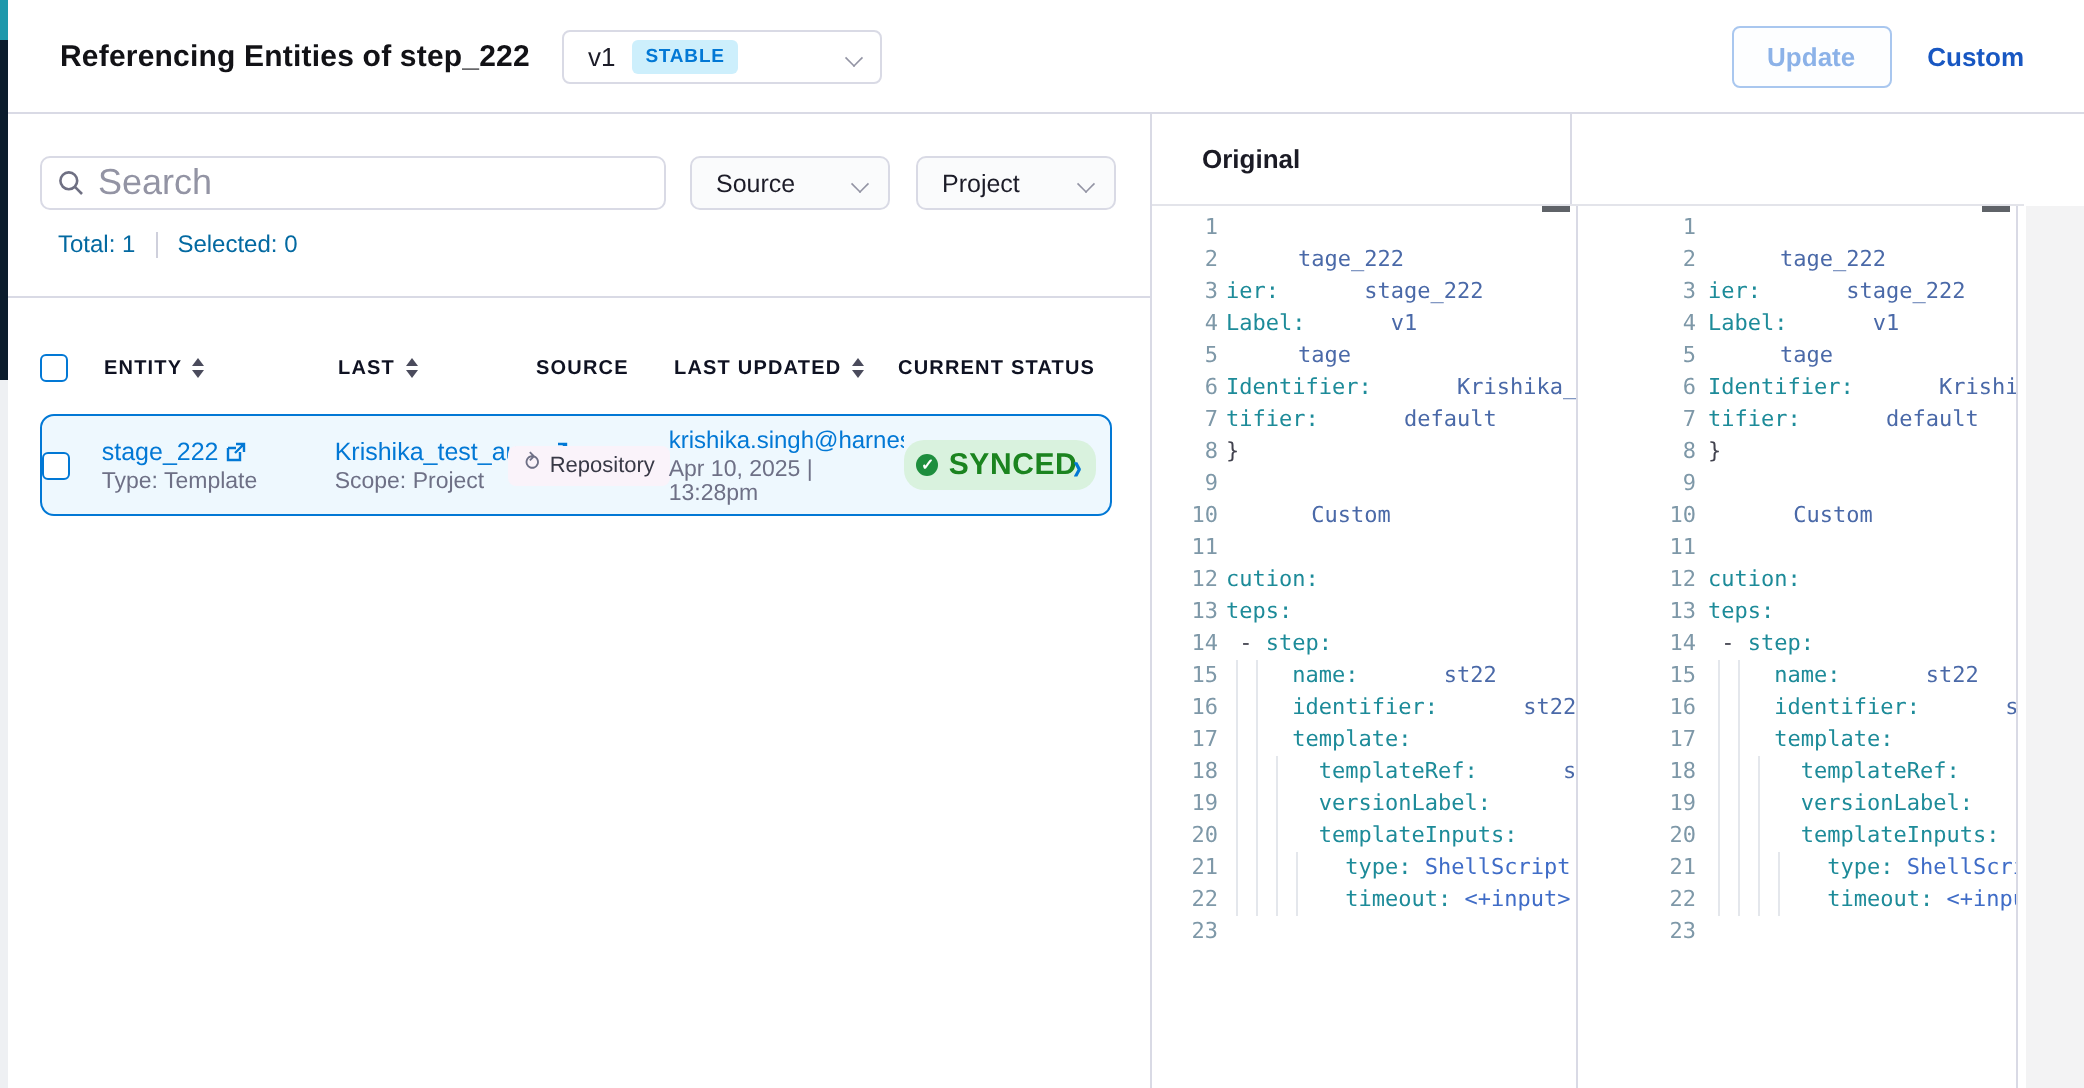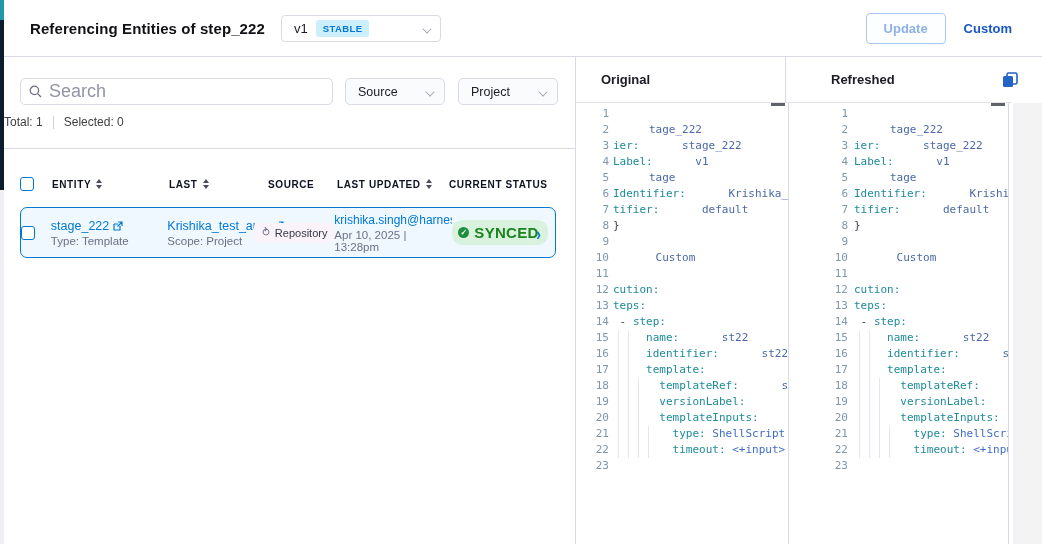--- a/index.html
+++ b/index.html
@@ -25,21 +25,21 @@
 
   
   .left-pane { position:absolute; left:4px; top:57px; width:571px; bottom:0; background:#fff; }
   .filters { position:absolute; left:16px; top:21px; display:flex; align-items:center; }
   .search-box { width:313px; height:27px; border:1px solid #d9dae5; border-radius:5px; display:flex; align-items:center; padding:0 8px; background:#fff; }
   .search-box input { border:none; outline:none; flex:1; font-size:18px; color:#1c1c28; font-family:inherit; margin-left:7px; background:transparent; }
   .search-box input::placeholder { color:#9394a4; }
   .select { height:27px; border:1px solid #d9dae5; border-radius:5px; background:#fafbfc; display:flex; align-items:center; padding:0 9px 0 12px; width:100px; cursor:pointer; }
   .select .lbl { font-size:12.5px; color:#1c1c28; font-weight:400; }
   .sel-src { margin-left:12px; } .sel-sta { margin-left:13px; }
-  .totals { position:absolute; left:0; top:58px; display:flex; align-items:center; font-size:12px; color:#404040; }
+  .totals { position:absolute; left:25px; top:58px; display:flex; align-items:center; font-size:12px; color:#0369a1; }
   .tot-div { width:1px; height:13px; background:#cfd0dc; margin:0 10px; }
   .sect-div { position:absolute; left:0; right:0; top:91px; height:1px; background:#d9dae5; }
 
   
   .thead { position:absolute; left:16px; right:15px; top:116px; height:22px; display:flex; align-items:center; }
   .th { font-size:10px; font-weight:700; letter-spacing:.6px; color:#0f1222; display:flex; align-items:center; gap:5px; cursor:pointer; }
   .th-cb { width:32px; } .th-entity { width:117px; } .th-scope { width:99px; } .th-source { width:69px; } .th-updated { width:112px; }
   .checkbox { width:14px; height:14px; border:1.5px solid #0278d5; border-radius:3px; background:#fff; cursor:pointer; }
   .sort { display:flex; flex-direction:column; gap:2px; }
   .sort i { display:block; width:0; height:0; border-left:3.5px solid transparent; border-right:3.5px solid transparent; }
@@ -206,27 +206,20 @@
         </span>
       </div>
       <span class="row-chev">›</span>
     </div>
   </div>
 
   <div class="right-pane">
     <div class="panel-hdrs">
       <div class="ph-left">
         <span class="ph-title">Original</span>
-      </div>
-      <div class="ph-right">
-        <span class="ph-title">Refreshed</span>
-        <svg class="copy-btn" viewBox="0 0 20 20">
-            <rect x="7" y="3" width="10" height="11" rx="1.5" fill="none" stroke="#2563c4" stroke-width="1.6"></rect>
-            <rect x="3" y="6" width="10" height="11" rx="1.5" fill="#2563c4"></rect>
-          </svg>
       </div>
     </div>
 
     <div class="code-col col-orig">
       <div class="hscroll"></div>
       <div class="code-lines">
           <div class="cl"><span class="cl-n">1</span><span class="cl-b"></span></div>
           <div class="cl"><span class="cl-n">2</span><span class="cl-b"><span class="tk-v">tage_222</span></span></div>
           <div class="cl"><span class="cl-n">3</span><span class="cl-b"><span class="tk-k">ier:</span><span class="tk-v"> stage_222</span></span></div>
           <div class="cl"><span class="cl-n">4</span><span class="cl-b"><span class="tk-k">Label:</span><span class="tk-v"> v1</span></span></div>

